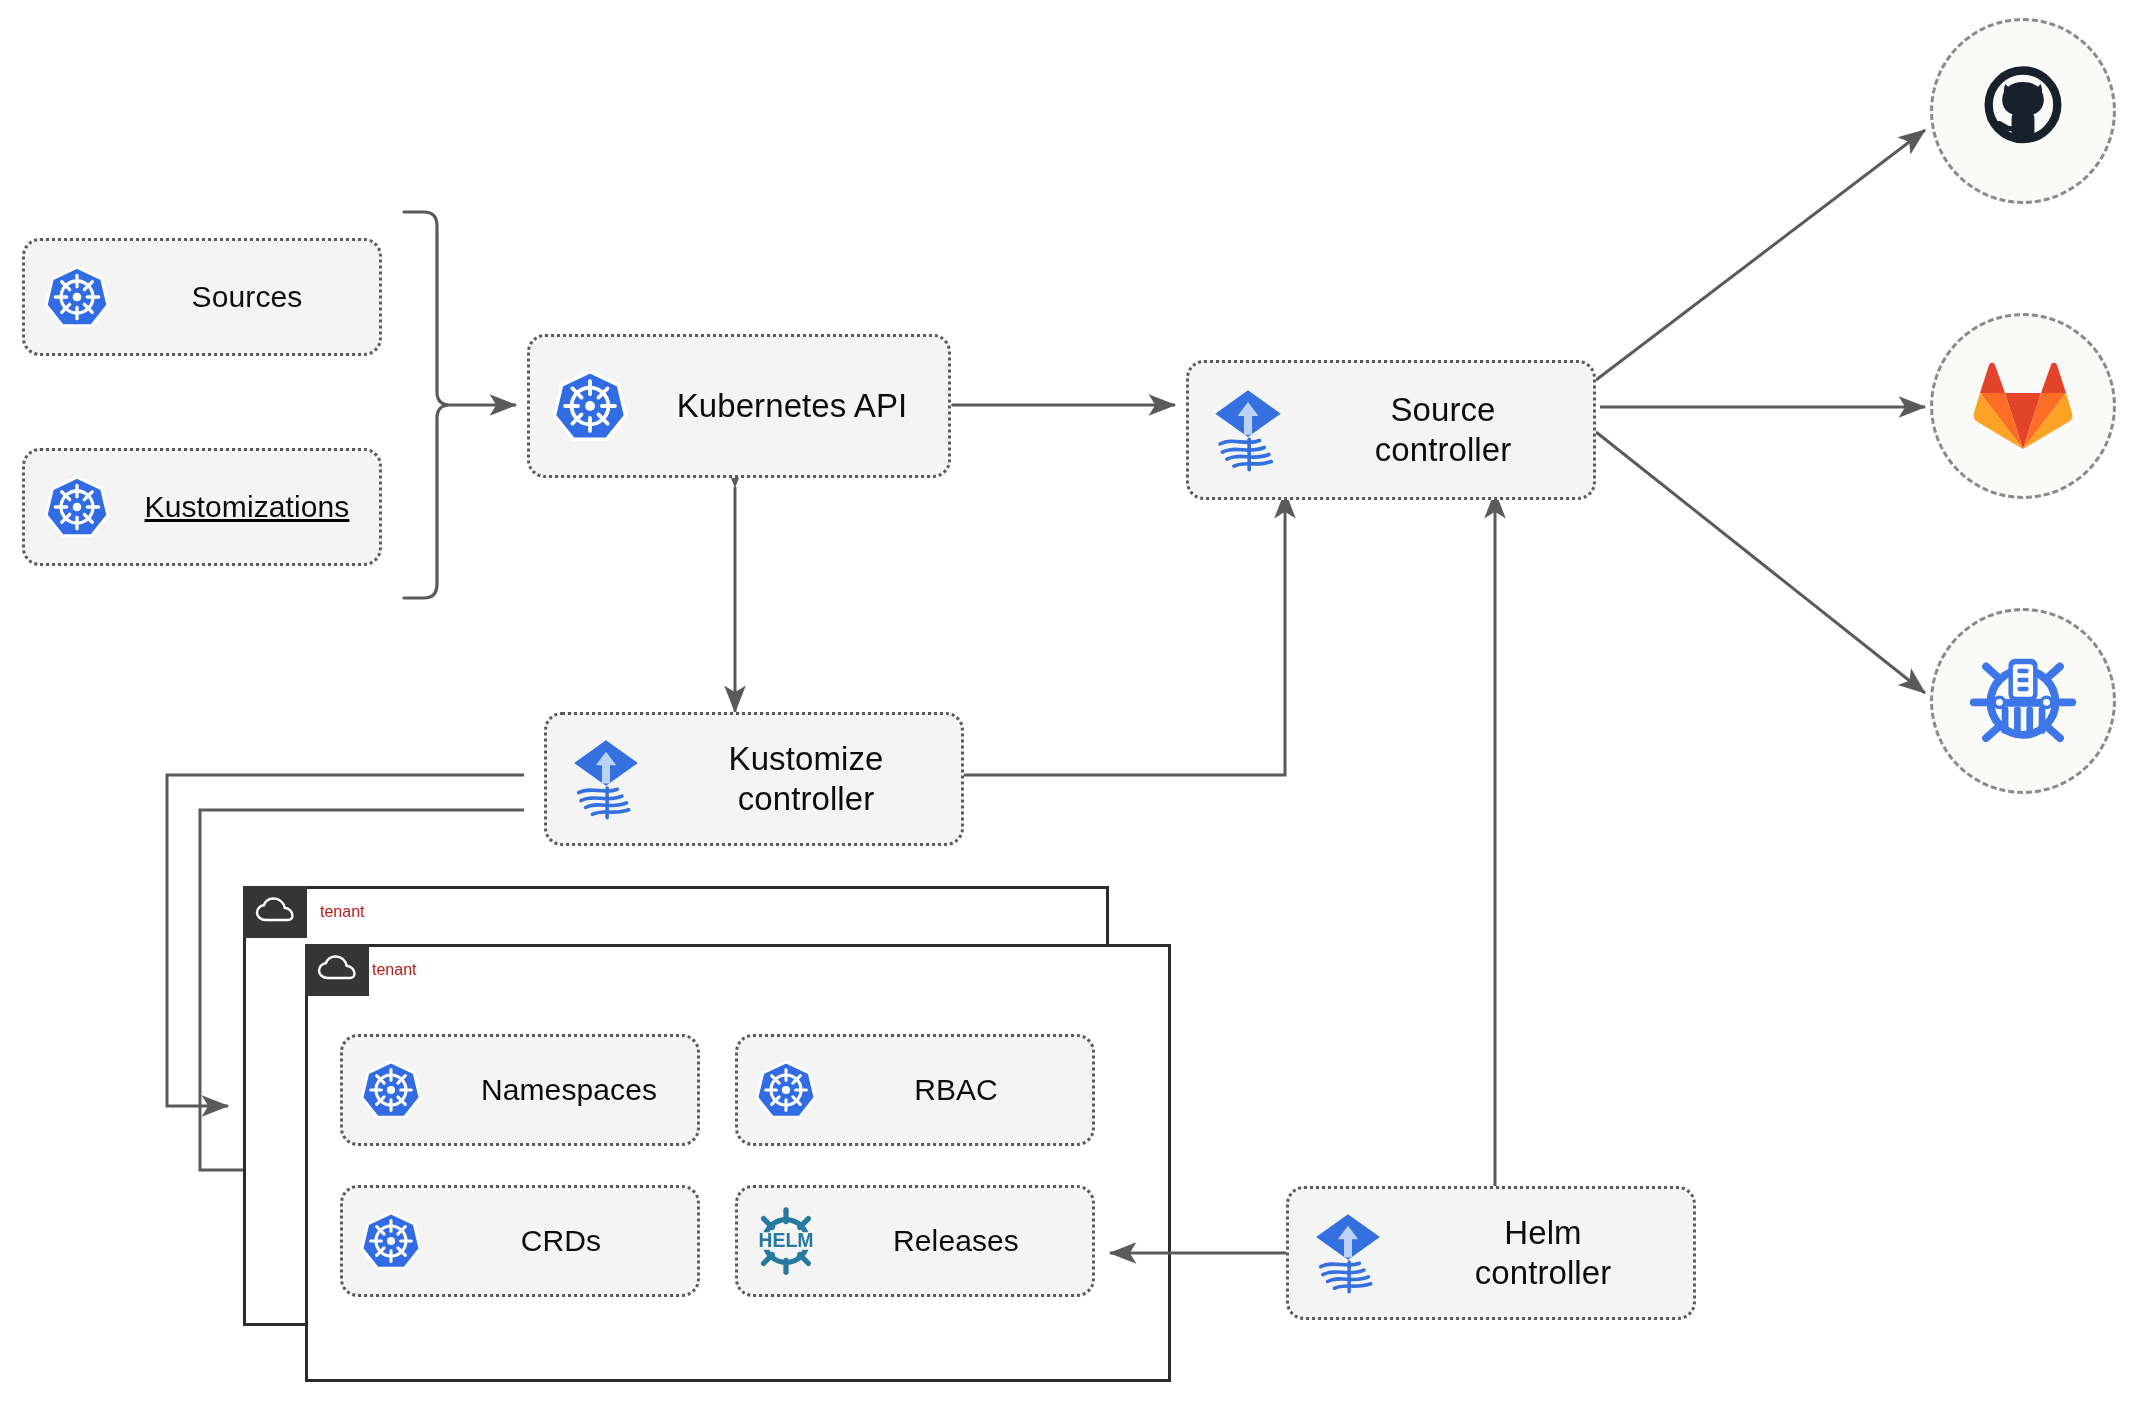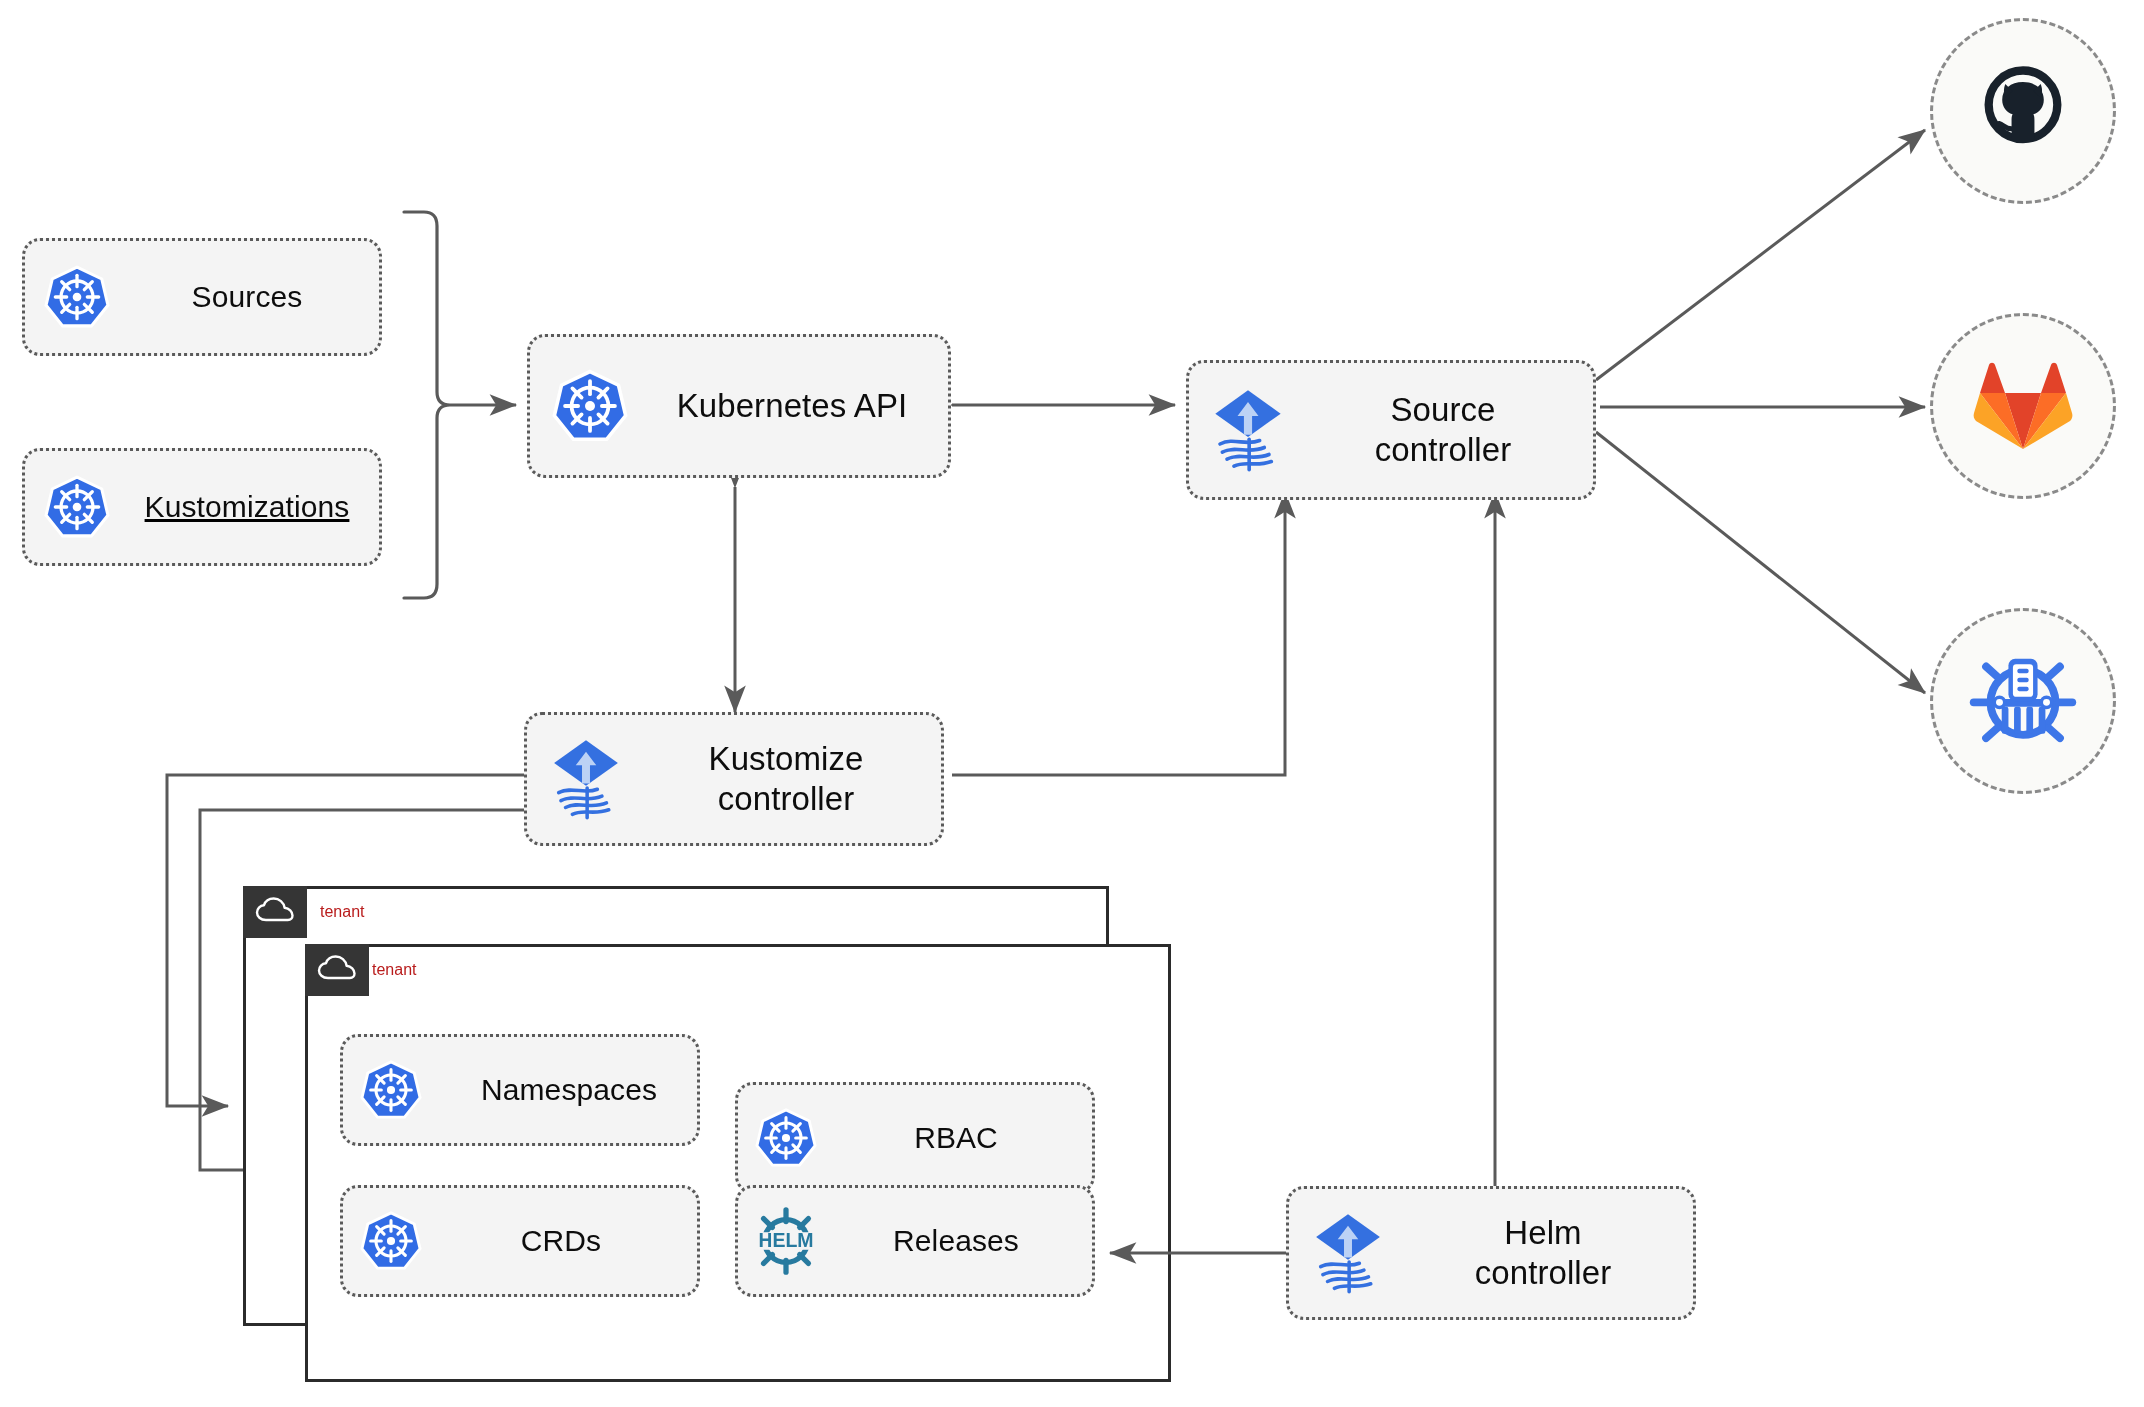--- a/index.html
+++ b/index.html
@@ -159,21 +159,21 @@
           <path d="M14,61 C26,55 36,63 50,57"></path>
           <path d="M20,67 C30,62 38,68 52,63"></path>
           <path d="M33,44 L33,70"></path>
         </g>
       </svg>
     </span>
     <span class="lbl" style="font-size:33px;">Source
 controller</span>
   </div>
 
-  <div class="node" style="left:524px;top:712px;width:420px;height:134px;">
+  <div class="node" style="left:544px;top:712px;width:420px;height:134px;">
     <span class="ico" style="width:118px;">
       <svg width="74" height="82" viewBox="0 0 64 72" aria-hidden="true">
         <polygon points="32,2 60,22 32,42 4,22" fill="#3470e0"></polygon>
         <path d="M32,12 L41,24 L35.5,24 L35.5,40 L28.5,40 L28.5,24 L23,24 Z" fill="#bcd2f5"></path>
         <g stroke="#3470e0" stroke-width="3.1" fill="none" stroke-linecap="round">
           <path d="M8,48 C20,42 30,50 42,45"></path>
           <path d="M10,55 C22,49 32,57 46,51"></path>
           <path d="M14,61 C26,55 36,63 50,57"></path>
           <path d="M20,67 C30,62 38,68 52,63"></path>
           <path d="M33,44 L33,70"></path>
@@ -240,21 +240,21 @@
             <line x1="39.1" y1="39.1" x2="46.8" y2="46.8"></line>
           <line x1="46.8" y1="17.2" x2="39.1" y2="24.9"></line>
             <line x1="24.9" y1="39.1" x2="17.2" y2="46.8"></line>
         </g>
         <circle cx="32" cy="32" r="4.2" fill="#ffffff"></circle>
       </svg>
     </span>
     <span class="lbl">Namespaces</span>
   </div>
 
-  <div class="node" style="left:735px;top:1082px;width:360px;height:112px;z-index:9;">
+  <div class="node" style="left:735px;top:1034px;width:360px;height:112px;z-index:9;">
     <span class="ico" style="width:96px;">
       <svg width="62" height="62" viewBox="0 0 64 64" aria-hidden="true">
         <polygon points="32,3 56,14.5 62,40 46,60 18,60 2,40 8,14.5" fill="#326ce5" stroke="#ffffff" stroke-width="3"></polygon>
         <g fill="none" stroke="#ffffff" stroke-width="3.2" stroke-linecap="round">
           <circle cx="32" cy="32" r="15.5"></circle>
           <line x1="32" y1="11" x2="32" y2="22"></line>
             <line x1="32" y1="42" x2="32" y2="53"></line>
           <line x1="11" y1="32" x2="22" y2="32"></line>
             <line x1="42" y1="32" x2="53" y2="32"></line>
           <line x1="17.2" y1="17.2" x2="24.9" y2="24.9"></line>

